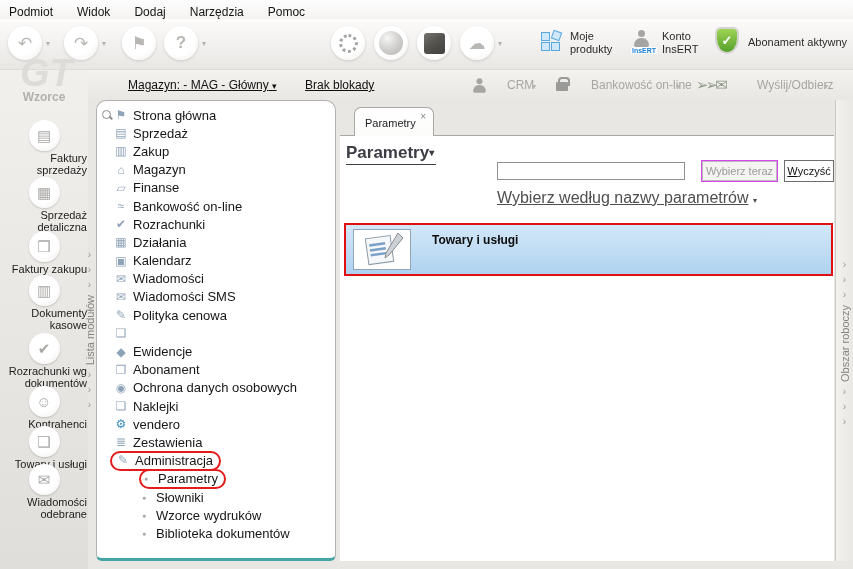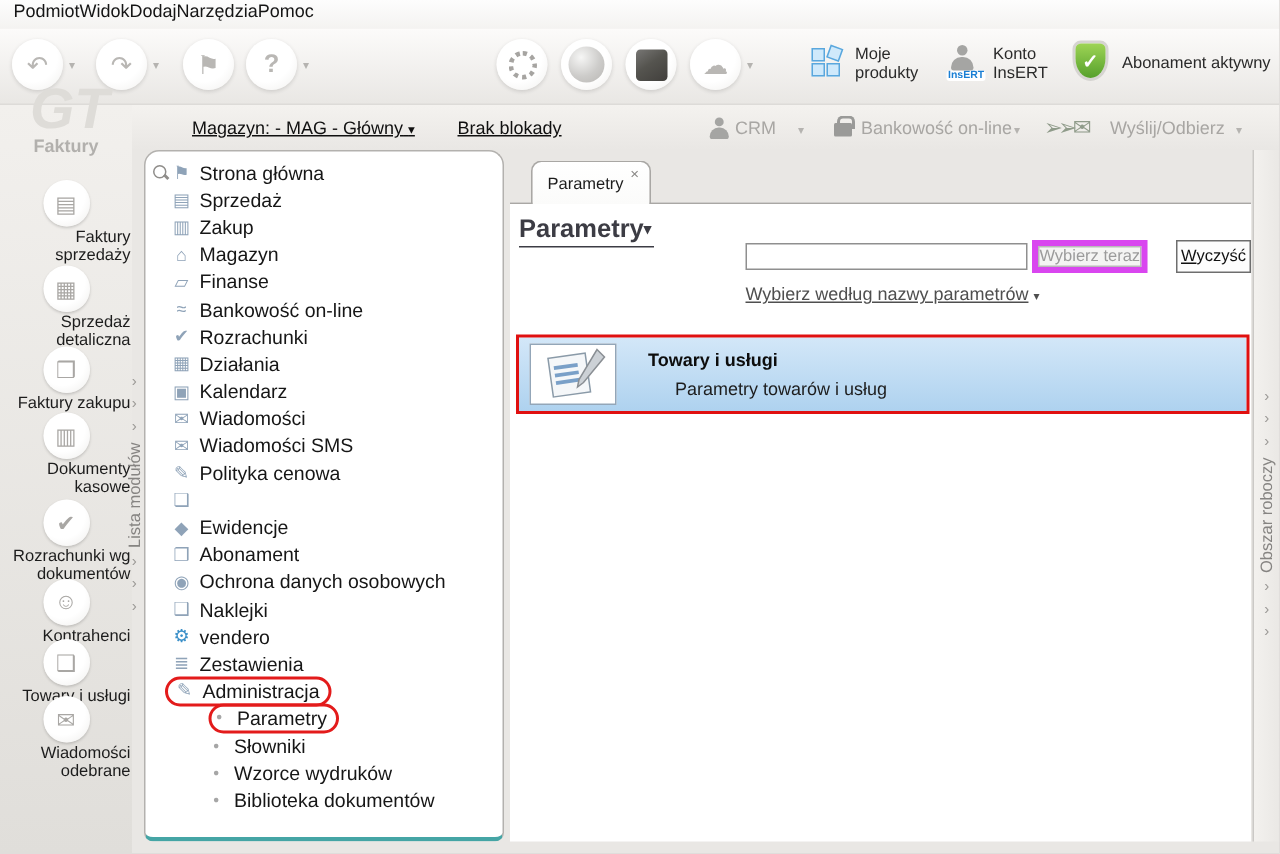--- a/index.html
+++ b/index.html
@@ -6,21 +6,21 @@
   html,body { background:#d8d6d3; }
   body { font-family:"Liberation Sans", sans-serif; }
   #app {
     position:relative; width:853px; height:569px; overflow:hidden;
     background:#e9e7e4; font-family:"Liberation Sans", sans-serif;
   }
   
   #menubar {
     position:absolute; left:0; top:0; width:853px; height:19px;
     background:linear-gradient(#fdfdfd,#f4f3f1);
-    display:flex; align-items:flex-start; padding-left:9px; 
+    display:flex; align-items:flex-end; padding-left:9px; gap:24px;
     font-size:12px; color:#151515;
   }
   #menubar span { cursor:default; }
   
   #toolbar {
     position:absolute; left:0; top:19px; width:853px; height:51px;
     background:linear-gradient(#fcfbfa,#e9e7e4);
     border-bottom:1px solid #dddbd8;
   }
   .tbtn {
@@ -51,21 +51,21 @@
   .mp-icon { position:absolute; width:20px; height:20px; }
   .mp-icon i { position:absolute; width:9px; height:9px; background:#cfe9fb; border:1px solid #5aa7dd; }
   .mp-icon i:nth-child(1){ left:0; top:0; }
   .mp-icon i:nth-child(2){ left:0; top:10px; }
   .mp-icon i:nth-child(3){ left:10px; top:10px; }
   .mp-icon i:nth-child(4){ left:11px; top:-1px; transform:rotate(20deg); }
   
   #contextbar { position:absolute; left:88px; top:70px; width:765px; height:30px;
     background:linear-gradient(#f4f2ef,#e9e7e4); }
   .ctx-link { position:absolute; top:8px; font-size:12px; color:#101010; text-decoration:underline; white-space:nowrap; }
-  .ctx-gray { position:absolute; top:8px; font-size:12px; color:#a8a6a3; white-space:nowrap; }
+  .ctx-gray { position:absolute; top:8px; font-size:12px; color:#a8a6a3; white-space:nowrap;margin-left:17px; }
   .lock { position:absolute; width:12px; height:9px; background:#9a9a98; border-radius:1px; }
   .lock::before { content:""; position:absolute; top:-5px; left:2px; width:8px; height:7px;
     border:2px solid #9a9a98; border-bottom:none; border-radius:4px 4px 0 0; }
   .sendrecv { position:absolute; font-size:15px; color:#8f9b8a; letter-spacing:-3px; }
   
   #sidebar { position:absolute; left:0; top:70px; width:88px; height:499px;
     background:linear-gradient(#f2f0ed,#e0deda); }
   #gt-mark { position:absolute; left:20px; top:-18px; font-size:38px; font-weight:bold; font-style:italic; color:#dedcd8; }
   #brand { position:absolute; left:0; top:20px; width:88px; text-align:center;
     font-size:12px; font-weight:bold; color:#b2b0ad; }
@@ -107,26 +107,26 @@
     border-radius:7px 7px 0 0; z-index:2; }
   #tab .tab-label { position:absolute; left:10px; top:9px; font-size:11px; color:#1c1c1c; }
   #tab .tab-close { position:absolute; right:7px; top:3px; font-size:10px; color:#8a8886; cursor:default; }
   #ws-heading { position:absolute; left:6px; top:43px; font-size:17px; font-weight:bold; color:#3c3c44;
     border-bottom:1px solid #3c3c44; padding:0 2px 1px 0; }
   #ws-heading .hcar { font-size:10px; vertical-align:2px; }
   #ws-heading .hcar::after { content:"▾"; }
   #search-input { position:absolute; left:157px; top:62px; width:188px; height:18px;
     border:1px solid #8f8f8f; background:#fff; font-size:11px; padding:0 3px; }
   .btn { position:absolute; top:60px; height:22px; font-size:11px; display:flex; align-items:center; justify-content:center; }
-  #btn-select { left:348px; width:77px; color:#9b9b9b; background:#f4f4f3;
-    border:4px solid #d946ef; box-shadow:inset 0 0 0 1px #b9b9b9; }
+  #btn-select { left:361px; width:77px; color:#9b9b9b; background:#f4f4f3;
+    border:1px solid #d946ef; box-shadow:inset 0 0 0 1px #b9b9b9; }
   #btn-clear { left:444px; width:50px; color:#111; background:#fdfdfd; border:1px solid #6e6e6e; }
   #btn-clear span { display:block; }
   #btn-clear span::first-letter { text-decoration:underline; }
-  #filter-link { position:absolute; left:157px; top:89px; font-size:12px; color:#4f4f4f; }
+  #filter-link { position:absolute; left:157px; top:89px; font-size:16px; color:#4f4f4f; }
   #filter-link .flabel { text-decoration:underline; }
   #filter-link .fcar { font-size:8px; }
   #filter-link .fcar::after { content:"▾"; }
   #sel-item { position:absolute; left:4px; top:123px; width:489px; height:53px;
     border:2px solid #e01010;
     background:linear-gradient(#d3e7f8,#aed2ef); }
   #sel-icon-box { position:absolute; left:7px; top:4px; width:58px; height:41px;
     background:#fff; border:1px solid #93a6b8; display:flex; align-items:center; justify-content:center; }
   #sel-title { position:absolute; left:86px; top:8px; font-size:12px; font-weight:bold; color:#0d0d0d; }
   #sel-sub { position:absolute; left:104px; top:27px; font-size:12px; color:#1d1d1d; }
@@ -203,21 +203,21 @@
     <span class="lock" style="left:468px; top:12px;"></span>
     <span class="ctx-gray" style="left:486px;">Bankowość on-line</span>
     <span class="car" style="left:588px; top:12px;"></span>
     <span class="sendrecv" style="left:608px; top:6px;">➢➢✉</span>
     <span class="ctx-gray" style="left:652px;">Wyślij/Odbierz</span>
     <span class="car" style="left:736px; top:12px;"></span>
   </div>
 
   <div id="sidebar">
     <div id="gt-mark">GT</div>
-    <div id="brand">Faktury</div>
+    <div id="brand">Wzorce</div>
 
     <div class="mod" style="top:50px;">
       <span class="mod-circle">
           <span>▤</span>
         </span>
       <span class="mod-label">Faktury sprzedaży</span>
     </div>
     <div class="mod" style="top:107px;">
       <span class="mod-circle">
           <span>▦</span>
@@ -400,21 +400,20 @@
           <g transform="rotate(-8 20 18)">
             <rect x="7" y="5" width="25" height="26" fill="#f5f7f9" stroke="#8a9aa8"></rect>
             <line x1="10" y1="12" x2="26" y2="12" stroke="#7aa0c8" stroke-width="2.5"></line>
             <line x1="10" y1="17" x2="26" y2="17" stroke="#7aa0c8" stroke-width="2.5"></line>
             <line x1="10" y1="22" x2="26" y2="22" stroke="#7aa0c8" stroke-width="2.5"></line>
           </g>
           <polygon points="38,1 43,6 29,23 25,26 26,21" fill="#ccd1d6" stroke="#8a8f94"></polygon>
         </svg>
       </div>
       <div id="sel-title">Towary i usługi</div>
-      <div id="sel-sub">Parametry towarów i usług</div>
     </div>
   </div>
 
   <div id="rstrip">
     <span class="chev">›</span>
     <span class="chev">›</span>
     <span class="chev">›</span>
     <span class="vtext">Obszar roboczy</span>
     <span class="chev">›</span>
     <span class="chev">›</span>

